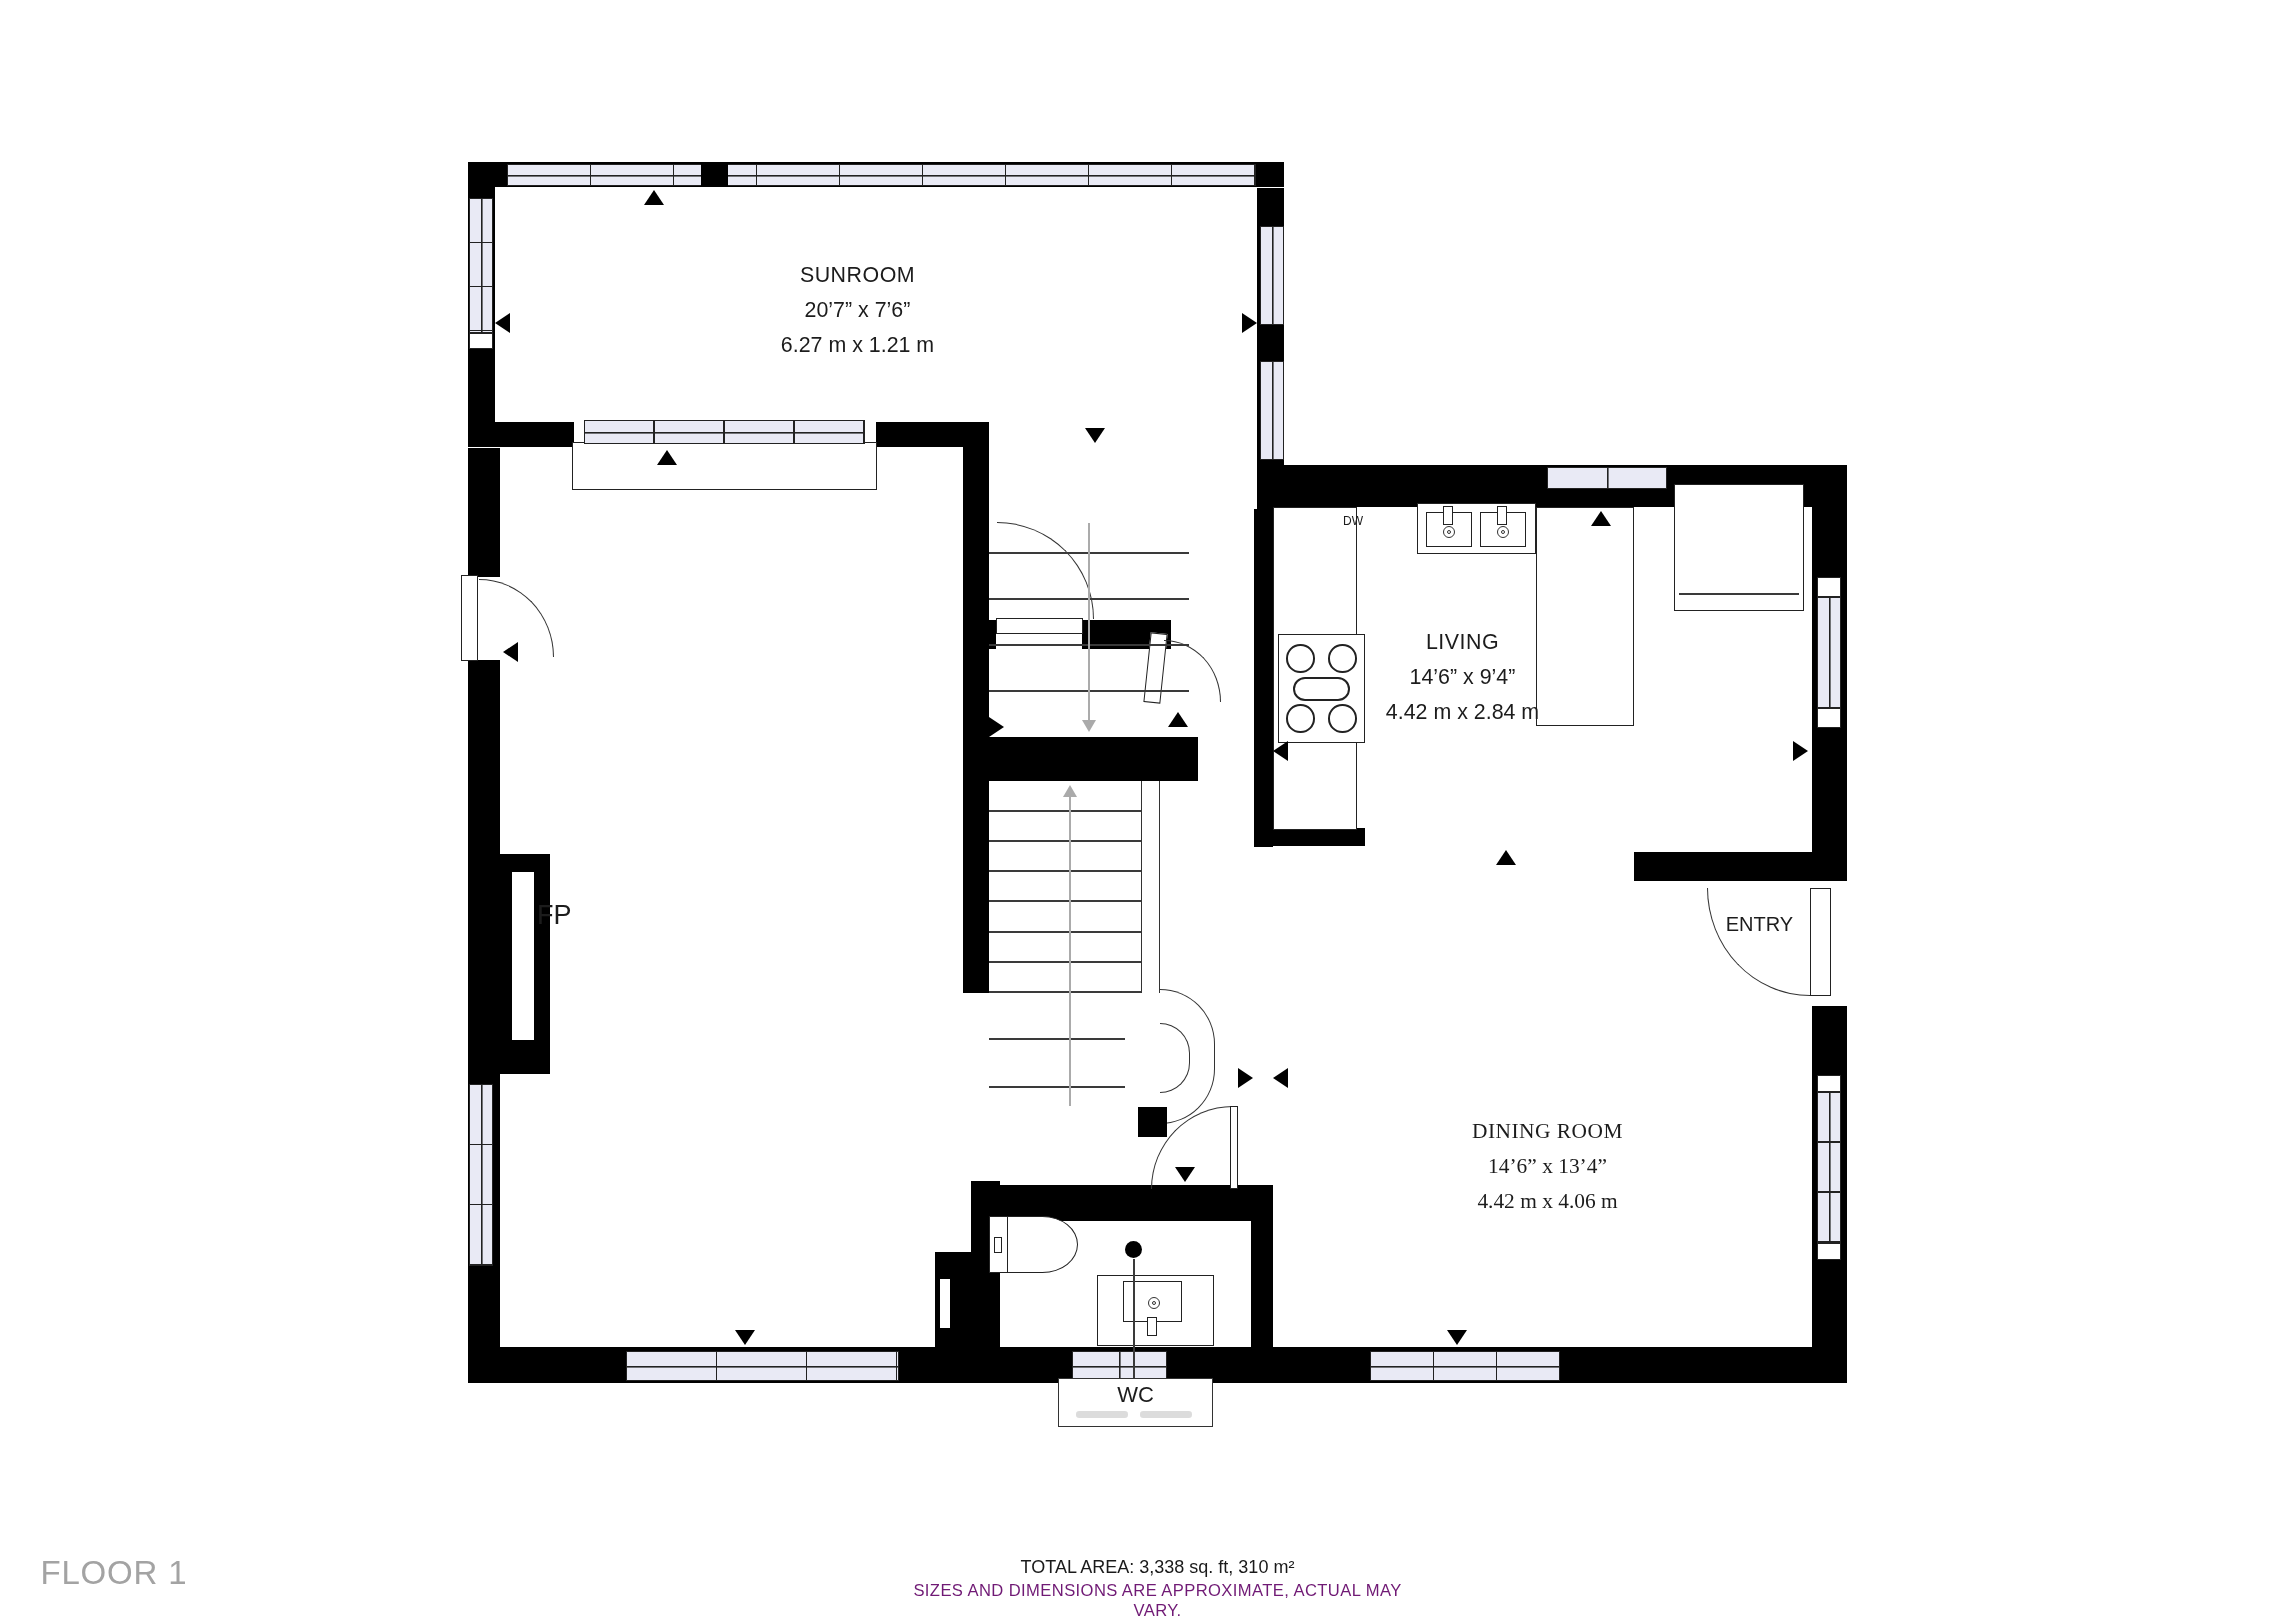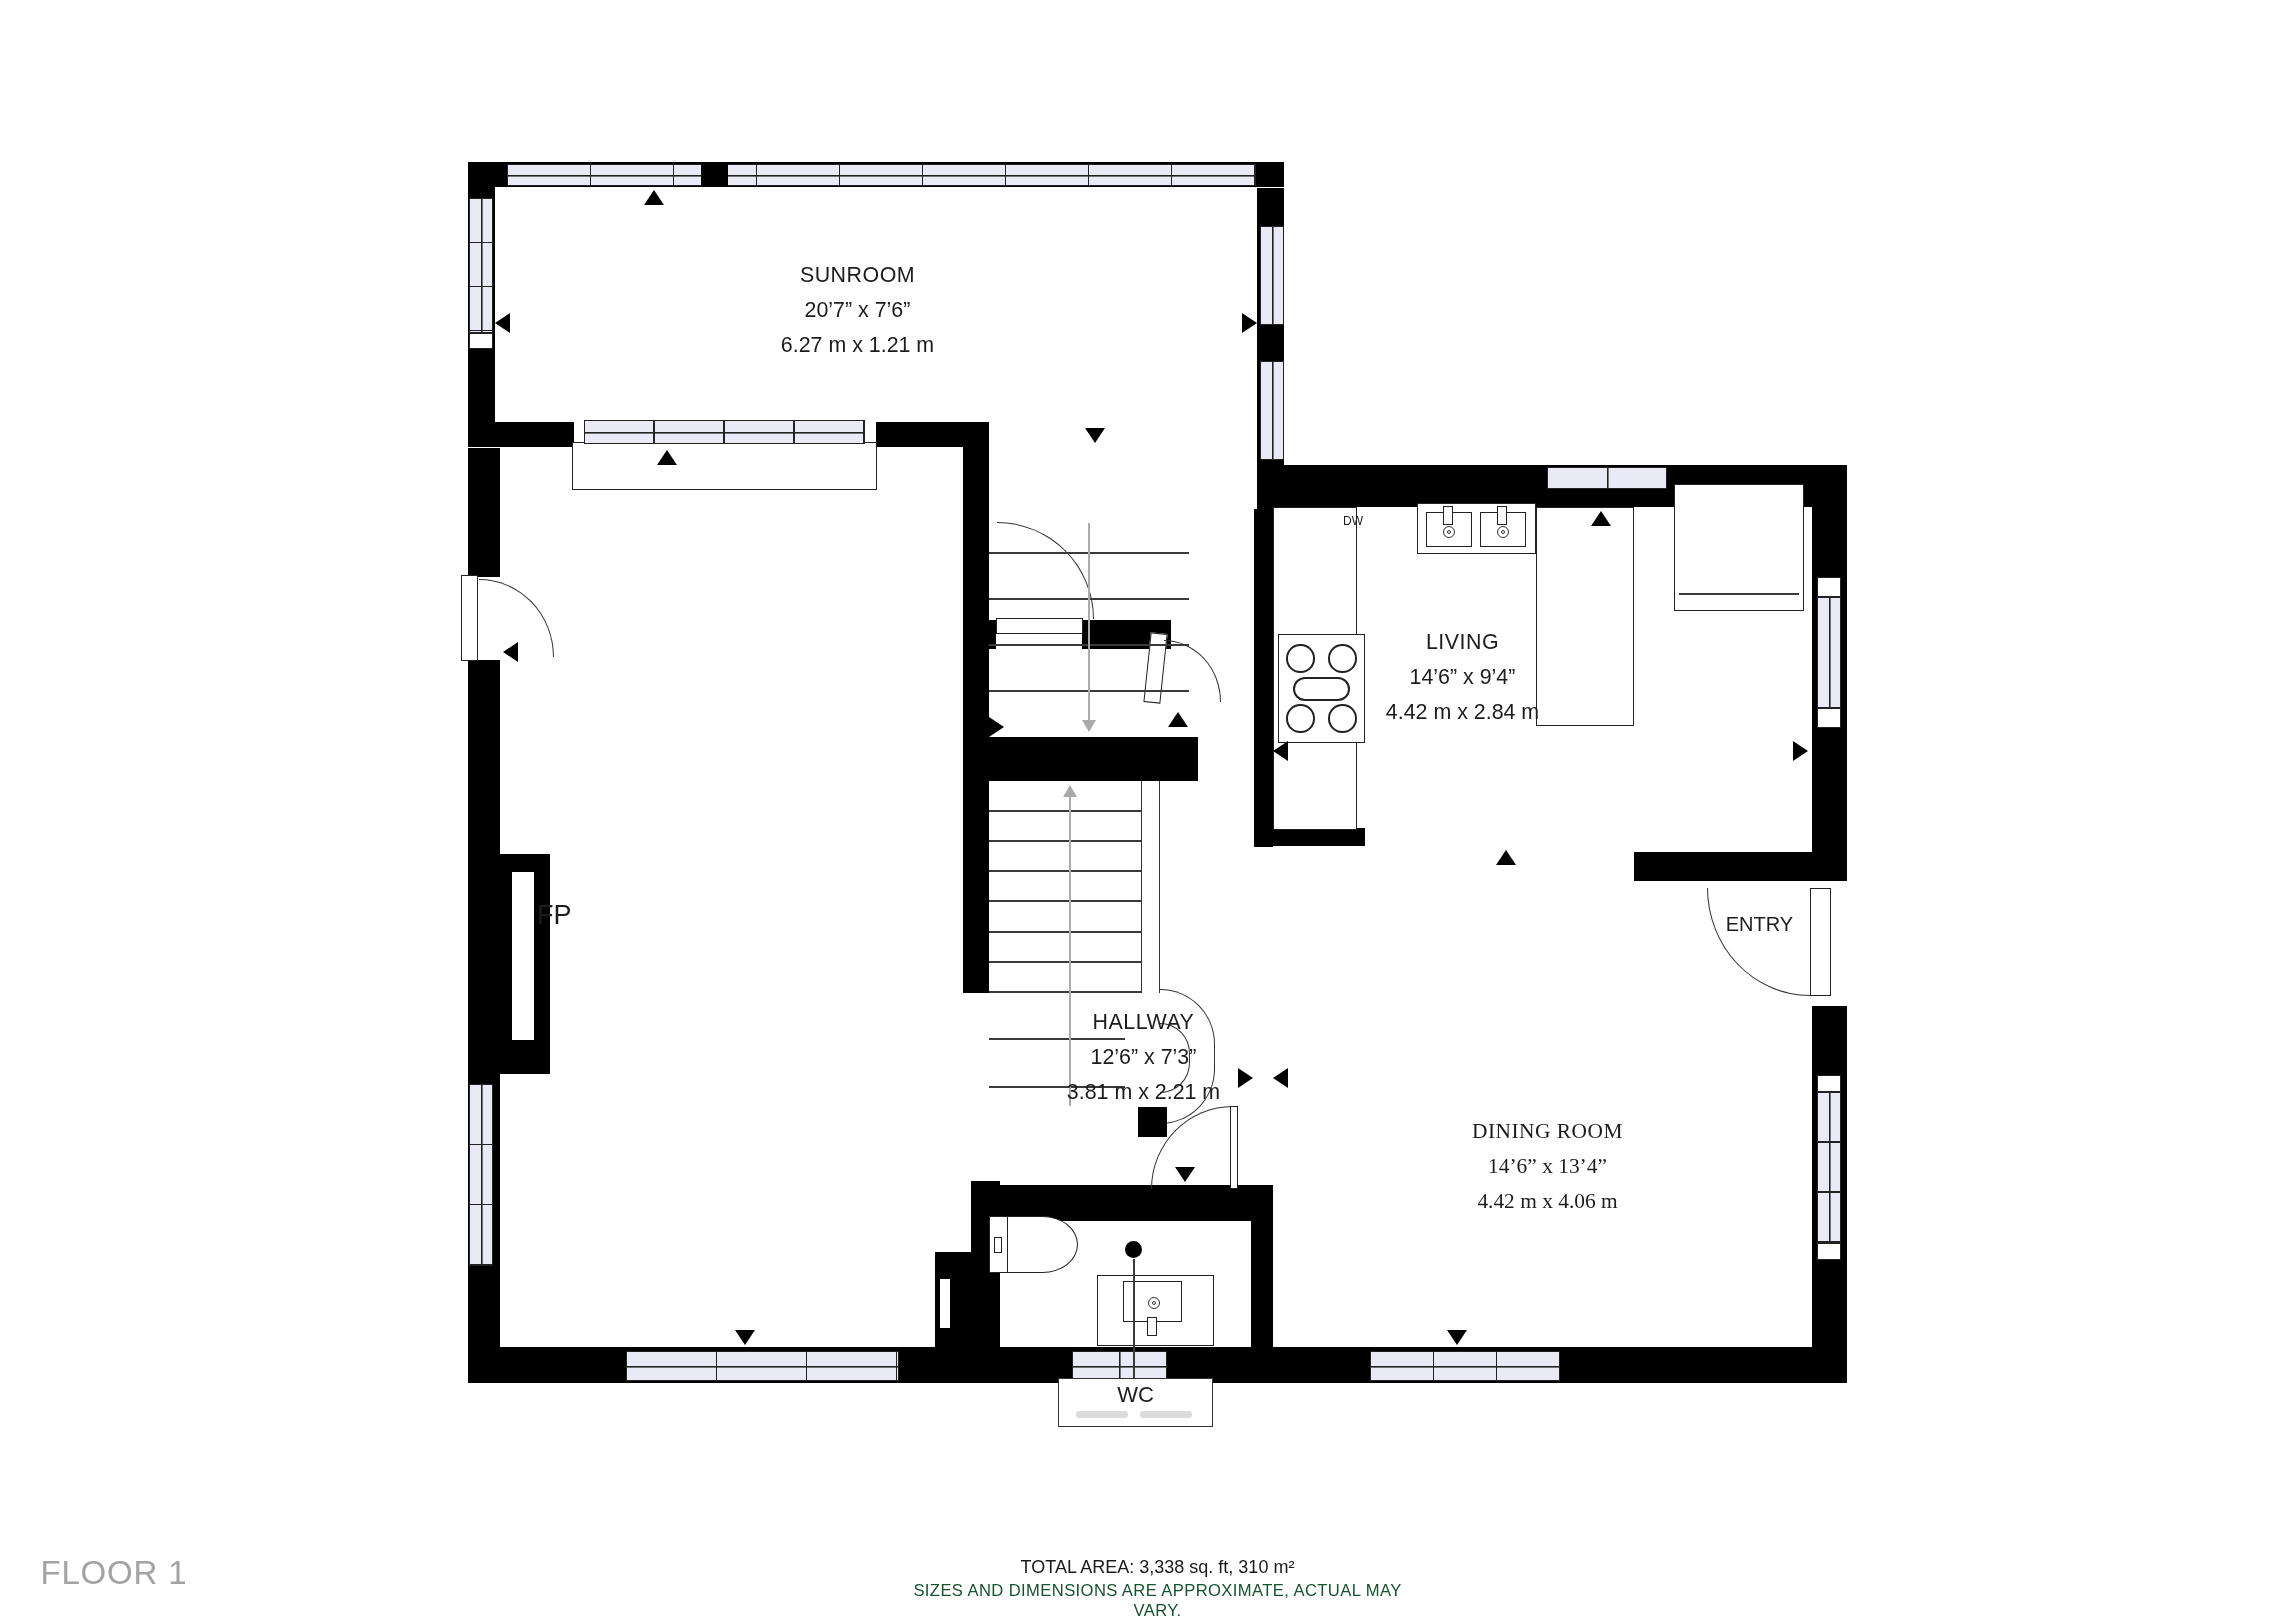--- a/index.html
+++ b/index.html
@@ -30,21 +30,21 @@
   .circ{position:absolute;border:2.4px solid #222;border-radius:50%;background:#fff;box-sizing:border-box;}
   .rail{position:absolute;background:#fff;border-left:1.6px solid #333;border-right:1.6px solid #333;box-sizing:border-box;}
   .drain{position:absolute;width:12px;height:12px;border:1.6px solid #333;border-radius:50%;box-sizing:border-box;display:flex;align-items:center;justify-content:center;background:#fff;}
   .drain::after{content:"";width:4.8px;height:4.8px;border:1.6px solid #333;border-radius:50%;box-sizing:border-box;}
   .dot{position:absolute;background:#000;border-radius:50%;}
   .callout{position:absolute;background:#fff;border:1.6px solid #333;box-sizing:border-box;text-align:center;}
   .callout .cl-title{font-size:22px;color:#1c1c1c;margin-top:3.2px;}
   .fbar{position:absolute;background:#dcdcdc;height:7.1px;border-radius:3.2px;}
   .floor-lbl{position:absolute;color:#a3a3a3;font-size:33px;letter-spacing:0.8px;margin-left:12px;}
   .total-lbl{position:absolute;width:507px;text-align:center;color:#1a1a1a;font-size:18px;}
-  .disc-lbl{position:absolute;width:507px;text-align:center;color:#14532d;font-size:16.6px;letter-spacing:0.4px;}
+  .disc-lbl{position:absolute;width:507px;text-align:center;color:#701a75;font-size:16.6px;letter-spacing:0.4px;}
 </style>
 </head>
 <body>
 
 <div class="plan">
 
   <div class="wall" style="left:468px;top:162px;width:816px;height:25px;"></div>
   <div class="wall" style="left:468px;top:162px;width:27px;height:285px;"></div>
   <div class="wall" style="left:1257px;top:188px;width:27px;height:321px;"></div>
   <div class="wall" style="left:468px;top:422px;width:106px;height:25px;"></div>
@@ -201,25 +201,20 @@
     <div>6.27 m x 1.21 m</div>
   </div>
 
 
   <div class="room" style="left:1296px;top:625px;">
     <div class="nm">LIVING</div>
     <div>14’6” x 9’4”</div>
     <div>4.42 m x 2.84 m</div>
   </div>
 
-  <div class="room" style="left:977px;top:1005px;">
-    <div class="nm">HALLWAY</div>
-    <div>12’6” x 7’3”</div>
-    <div>3.81 m x 2.21 m</div>
-  </div>
 
   <div class="room" style="left:1381px;top:1114px;font-family:Liberation Serif, serif;">
     <div class="nm">DINING ROOM</div>
     <div>14’6” x 13’4”</div>
     <div>4.42 m x 4.06 m</div>
   </div>
 
   <div class="floor-lbl" style="left:28.5px;top:1554px;">FLOOR 1</div>
   <div class="total-lbl" style="left:904px;top:1557px;">TOTAL AREA: 3,338 sq. ft, 310 m²</div>
   <div class="disc-lbl" style="left:904px;top:1581px;">SIZES AND DIMENSIONS ARE APPROXIMATE, ACTUAL MAY VARY.</div>

